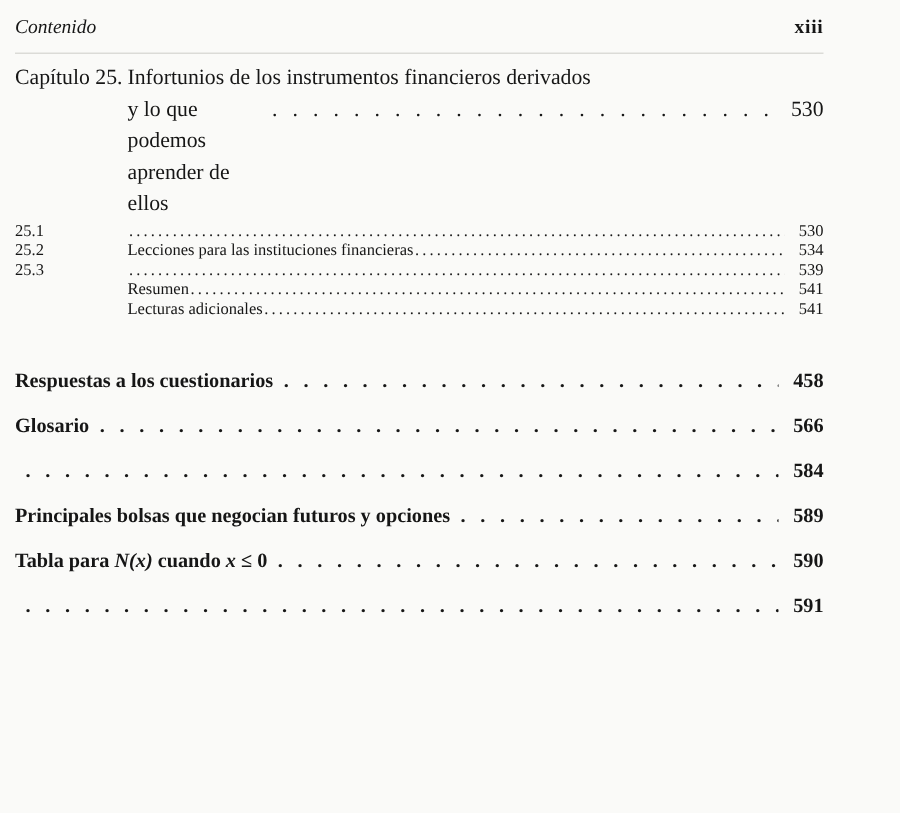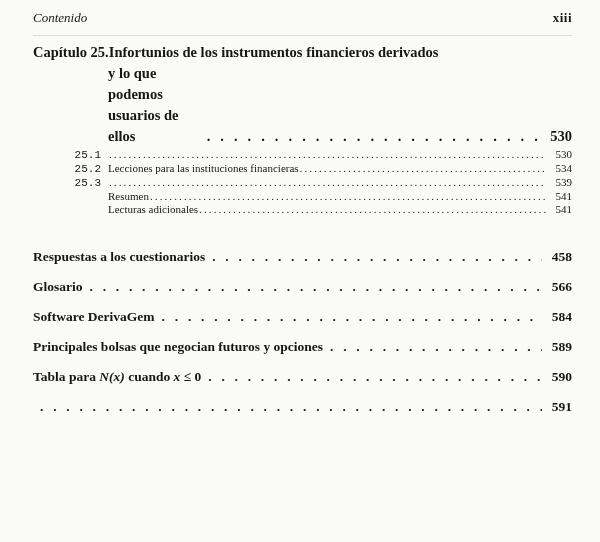--- a/index.html
+++ b/index.html
@@ -3,21 +3,21 @@
 <meta charset="utf-8">
 <style>
   html, body { margin: 0; padding: 0; }
   body {
     width: 600px; height: 542px;
     background: #fafaf8;
     color: #161616;
     font-family: "Liberation Serif", "DejaVu Serif", serif;
     overflow: hidden;
   }
-  .page { padding: 0 8px 0 10px; box-sizing: border-box; width: 557px; margin-left: 23px; }
+  .page { padding: 0 8px 0 10px; box-sizing: border-box; width: 557px; }
 
   
   .hdr {
     display: flex; justify-content: space-between; align-items: baseline;
     padding-top: 11px; font-size: 13px; line-height: 14px;
   }
   .hdr .running { font-style: italic; }
   .hdr .folio { font-weight: bold; letter-spacing: 0.5px; }
   .rule { height: 1px; background: #dbdbd7; margin-top: 10px; }
 
@@ -29,33 +29,33 @@
   }
   .leader.tight { font-weight: normal; }
   .leader.tight::after {
     content: "........................................................................................................................................................";
     letter-spacing: 2.1px; padding-left: 1px;
   }
   .pg { flex: 0 0 30px; text-align: right; white-space: nowrap; }
 
   
   .ch-row {
-    display: flex; align-items: flex-end;
-    font-weight: bold; font-size: 14.5px; line-height: 21px;
+    display: flex; align-items: flex-start;
+    font-weight: normal; font-size: 14.5px; line-height: 21px;
   }
   .ch-row.first { margin-top: 6px; }
   .ch-label { flex: 0 0 75px; white-space: nowrap; }
 
   
   .secs { margin-top: 1px; }
   .sec-row {
     display: flex; align-items: baseline;
     font-size: 11px; line-height: 13px;
   }
-  .sec-num { flex: 0 0 75px; text-align: right; padding-right: 7px; box-sizing: border-box; white-space: nowrap; font-family: Liberation Mono, monospace; }
+  .sec-num { flex: 0 0 75px; padding-right: 7px; box-sizing: border-box; white-space: nowrap; }
   .sec-title { white-space: nowrap; }
   .sec-row .pg { flex: 0 0 26px; }
 
   
   .bm-row {
     display: flex; align-items: baseline;
     font-weight: bold; font-size: 13.5px; line-height: 16px;
     margin-top: 14px;
   }
   .bm-row.first { margin-top: 33px; }
@@ -73,21 +73,21 @@
   </div>
   <div class="rule"></div>
 
   <div>
     <div class="ch-row first">
       <span class="ch-label">Capítulo 25.</span>
       <span class="ch-title">Infortunios de los instrumentos financieros derivados</span>
     </div>
     <div class="ch-row">
       <span class="ch-label"></span>
-      <span class="ch-title">y lo que podemos usuarios de ellos</span>
+      <span class="ch-title">y lo que podemos aprender de ellos</span>
       <span class="leader wide"></span>
       <span class="pg">530</span>
     </div>
 
     <div class="secs">
       <div class="sec-row">
         <span class="sec-num">25.1</span>
         <span class="leader tight"></span>
         <span class="pg">530</span>
       </div>
@@ -122,21 +122,20 @@
       <span class="bm-title">Respuestas a los cuestionarios</span>
       <span class="leader wide"></span>
       <span class="pg">458</span>
     </div>
     <div class="bm-row">
       <span class="bm-title">Glosario</span>
       <span class="leader wide"></span>
       <span class="pg">566</span>
     </div>
     <div class="bm-row">
-      <span class="bm-title">Software DerivaGem</span>
       <span class="leader wide"></span>
       <span class="pg">584</span>
     </div>
     <div class="bm-row">
       <span class="bm-title">Principales bolsas que negocian futuros y opciones</span>
       <span class="leader wide"></span>
       <span class="pg">589</span>
     </div>
     <div class="bm-row">
       <span class="bm-title"><span>Tabla para </span><span class="mi">N(x)</span><span> cuando </span><span class="mi">x</span><span> ≤ 0</span></span>

